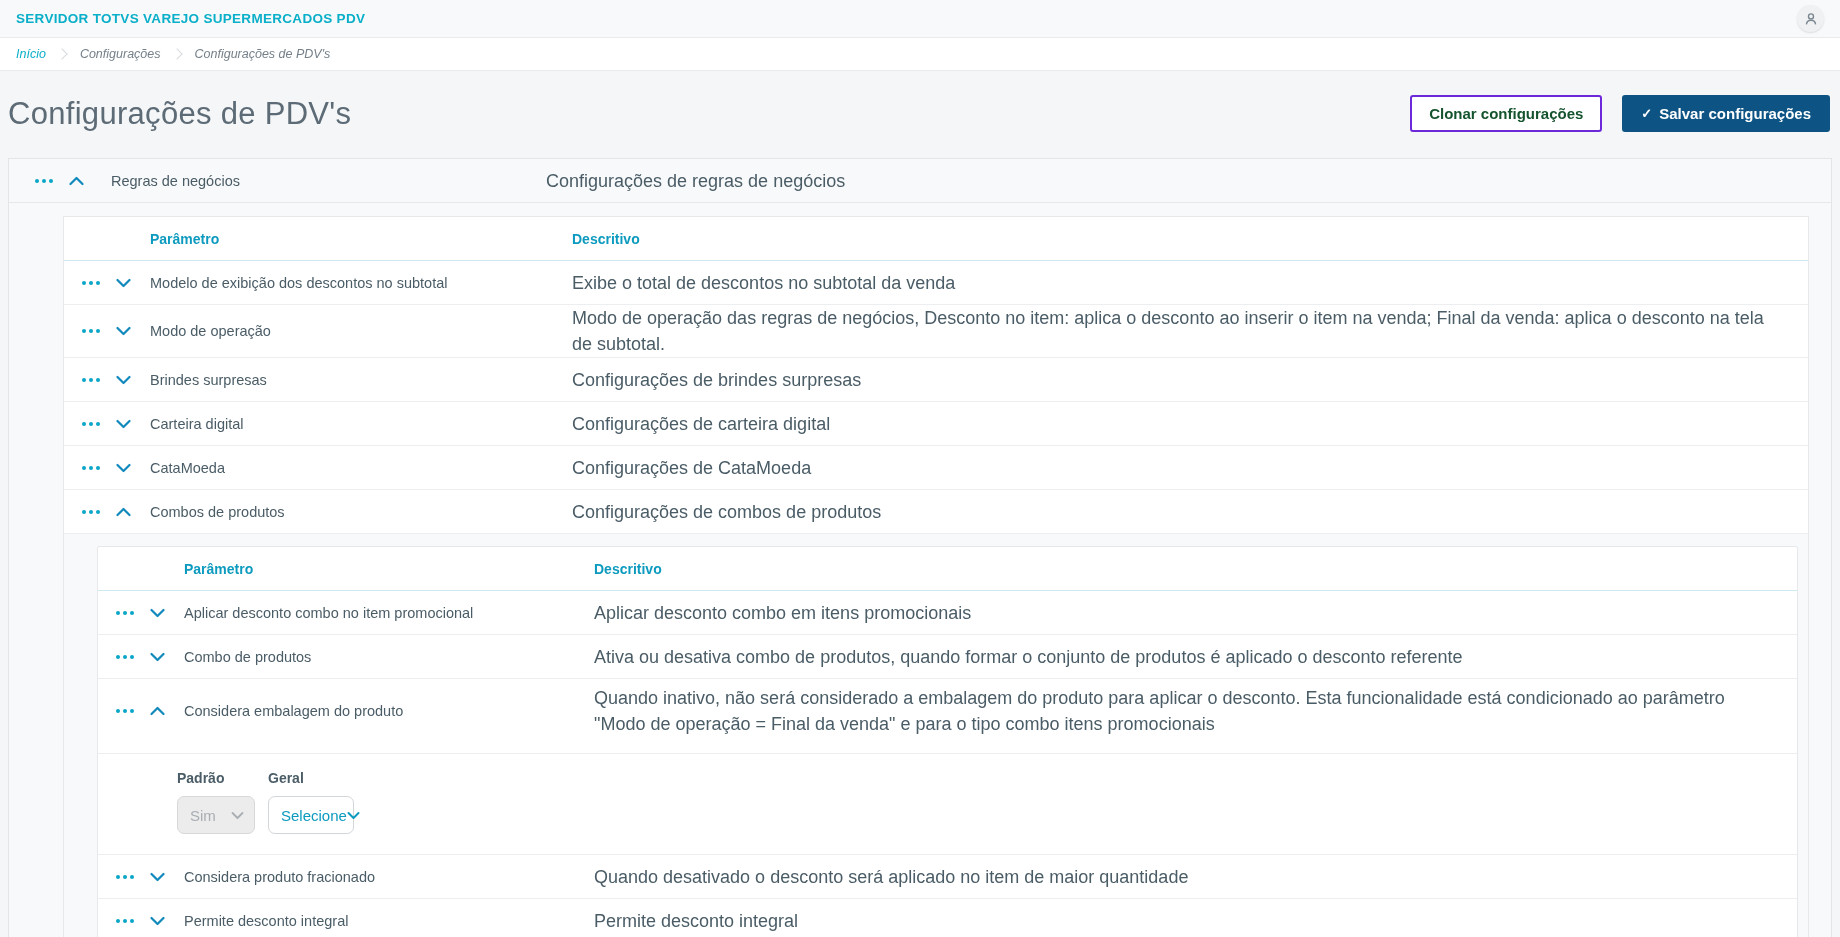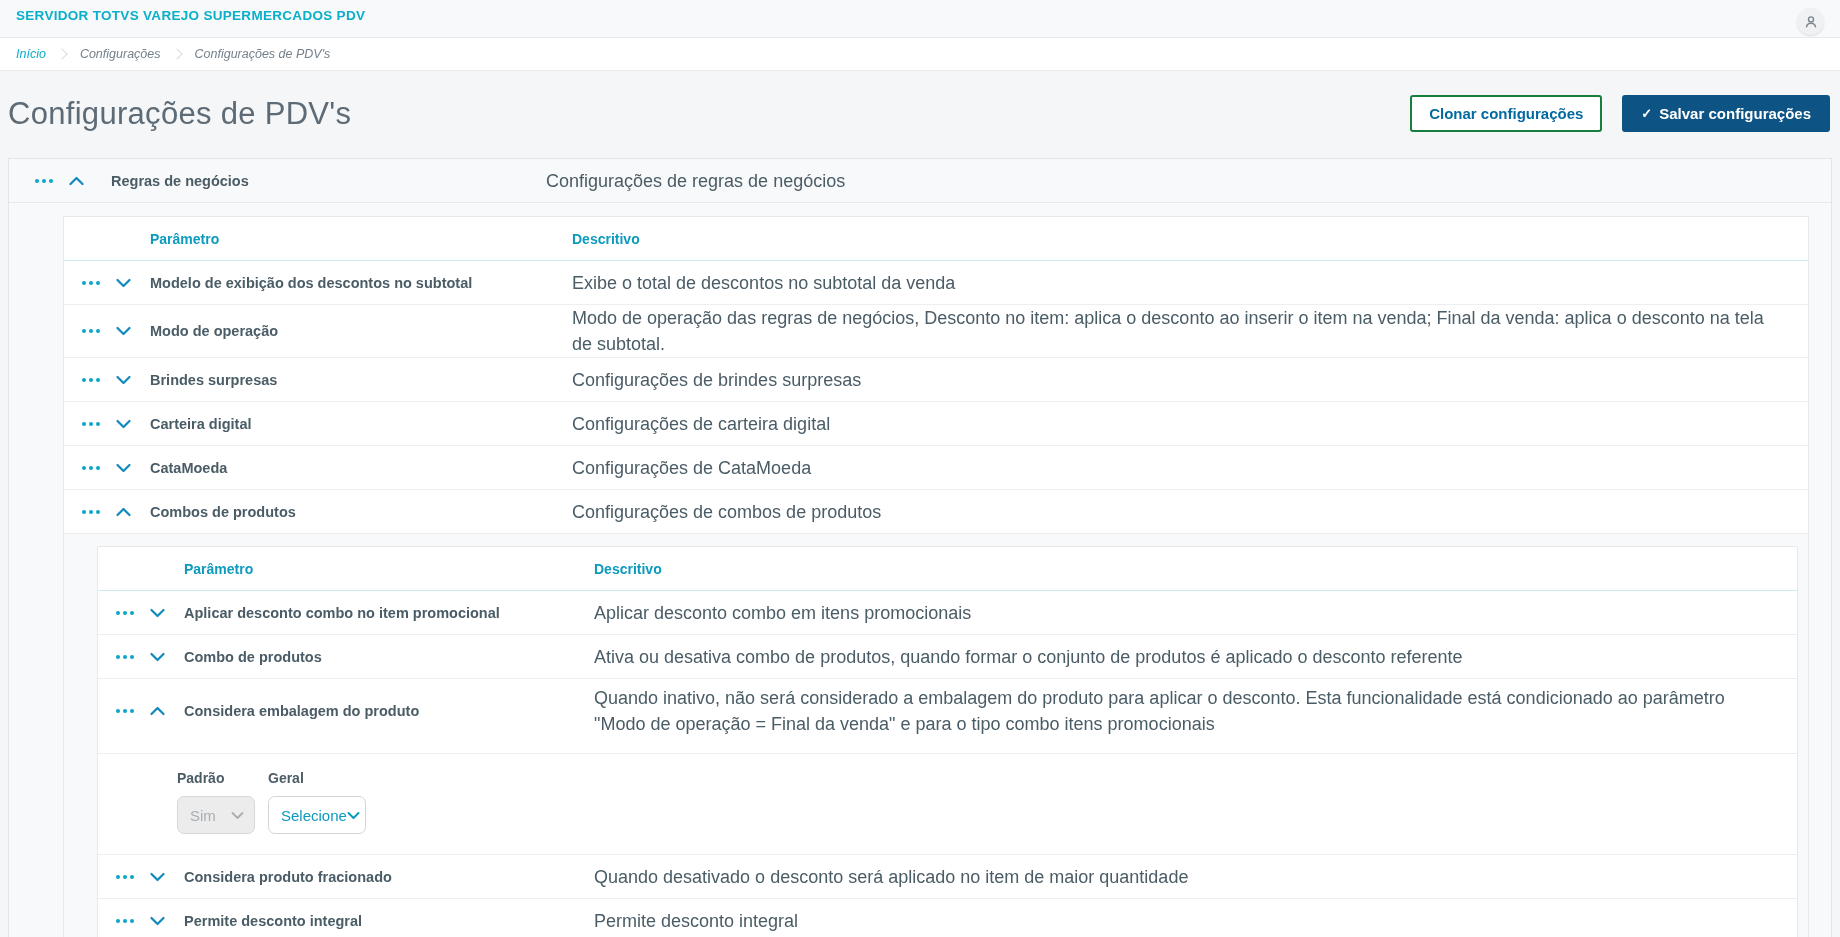--- a/index.html
+++ b/index.html
@@ -4,22 +4,22 @@
 <style>
   * { box-sizing: border-box; margin: 0; padding: 0; }
   html, body { width: 1840px; height: 937px; overflow: hidden; }
   body {
     font-family: "Liberation Sans", sans-serif;
     background: #f5f6f7;
     color: #4a5c66;
   }
   
   .topbar {
-    height: 37px; display: flex; align-items: flex-start; justify-content: space-between;
-    padding: 8px 16px; background: #f8f9fa;
+    height: 37px; display: flex; align-items: center; justify-content: space-between;
+    padding: 0 16px; background: #f8f9fa;
   }
   .topbar-title { color: #0aafc9; font-weight: bold; font-size: 13.5px; letter-spacing: .3px; }
   .avatar {
     width: 27px; height: 27px; border-radius: 50%;
     background: #f0f1f2; box-shadow: 0 1px 2px rgba(0,0,0,.12);
     display: flex; align-items: center; justify-content: center; cursor: pointer; border: none;
   }
   
   .breadcrumb-bar {
     height: 34px; background: #fff;
@@ -37,41 +37,41 @@
   .title-row {
     display: flex; align-items: center; justify-content: space-between;
     padding: 24px 10px 26px 8px;
   }
   .page-title { font-size: 31px; font-weight: 300; color: #5d6b76; letter-spacing: .3px; }
   .actions { display: flex; gap: 20px; }
   .btn {
     height: 37px; border-radius: 3px; font-size: 15px; font-weight: bold;
     padding: 0 17px; cursor: pointer; font-family: inherit; display: flex; align-items: center; gap: 7px;
   }
-  .btn-outline { background: #fff; border: 2px solid #15803d; color: #0369a1; }
+  .btn-outline { background: #fff; border: 2px solid #6d28d9; color: #14532d; }
   .btn-primary { background: #0d5484; border: 2px solid #0d5484; color: #fff; }
   .btn-check { font-size: 13px; font-weight: bold; }
   
   .outer {
     margin: 0 8px; background: #f8f9fa;
     border: 1px solid #e3e6e8; border-bottom: none;
     height: 786px; overflow: hidden;
   }
   .group-row {
     height: 44px; display: grid; grid-template-columns: 34px 44px 435px 1fr;
     align-items: center; padding-left: 24px; padding-right: 20px;
     border-bottom: 1px solid #e6e8ea;
   }
   .dots {
     background: none; border: none; cursor: pointer;
     display: flex; gap: 3px; align-items: center; padding: 4px 2px;
   }
   .dots i { width: 4px; height: 4px; border-radius: 50%; background: #0aa6c8; }
   .chev-btn { background: none; border: none; cursor: pointer; padding: 2px; display: flex; }
-  .cell-param { font-size: 14.5px; color: #4a5c66; font-weight: bold; }
+  .cell-param { font-size: 14.5px; color: #4a5c66; }
   .cell-desc  { font-size: 18px; color: #4a5c66; line-height: 26px; padding-right: 24px; }
   .tbl {
     background: #fff; border: 1px solid #e6e8ea; border-bottom: none;
     margin: 13px 22px 0 54px;
   }
   .hdr-row {
     height: 44px; display: grid; align-items: center;
     border-bottom: 1px solid #cfe9f2;
   }
   .hdr-link { color: #0c9abe; font-weight: bold; font-size: 14px; }
@@ -89,21 +89,21 @@
   .detail { padding: 16px 0 20px 42px; border-bottom: 1px solid #eceeef; background: #fff; }
   .detail-fields { display: flex; gap: 13px; margin-left: 37px; }
   .field { display: flex; flex-direction: column; gap: 10px; }
   .field-label { font-size: 14px; font-weight: bold; color: #4a5c66; }
   .select {
     height: 38px; border: 1px solid #d2d6d9; border-radius: 7px;
     display: flex; align-items: center; justify-content: space-between;
     padding: 0 10px 0 12px; font-size: 15px; cursor: pointer; background: #fff; font-family: inherit;
   }
   .select.disabled { background: #ececec; border-color: #d8d8d8; color: #a9aeb3; cursor: default; width: 78px; }
-  .select.teal { color: #0c9abe; width: 98px; }
+  .select.teal { color: #0c9abe; width: 86px; }
   .select .gap { width: 10px; }
 </style>
 </head>
 <body>
 
 <div class="topbar">
   <span class="topbar-title">SERVIDOR TOTVS VAREJO SUPERMERCADOS PDV</span>
   <button class="avatar">
     <span style="display:flex;">
       <svg width="14" height="14" viewBox="0 0 14 14">

